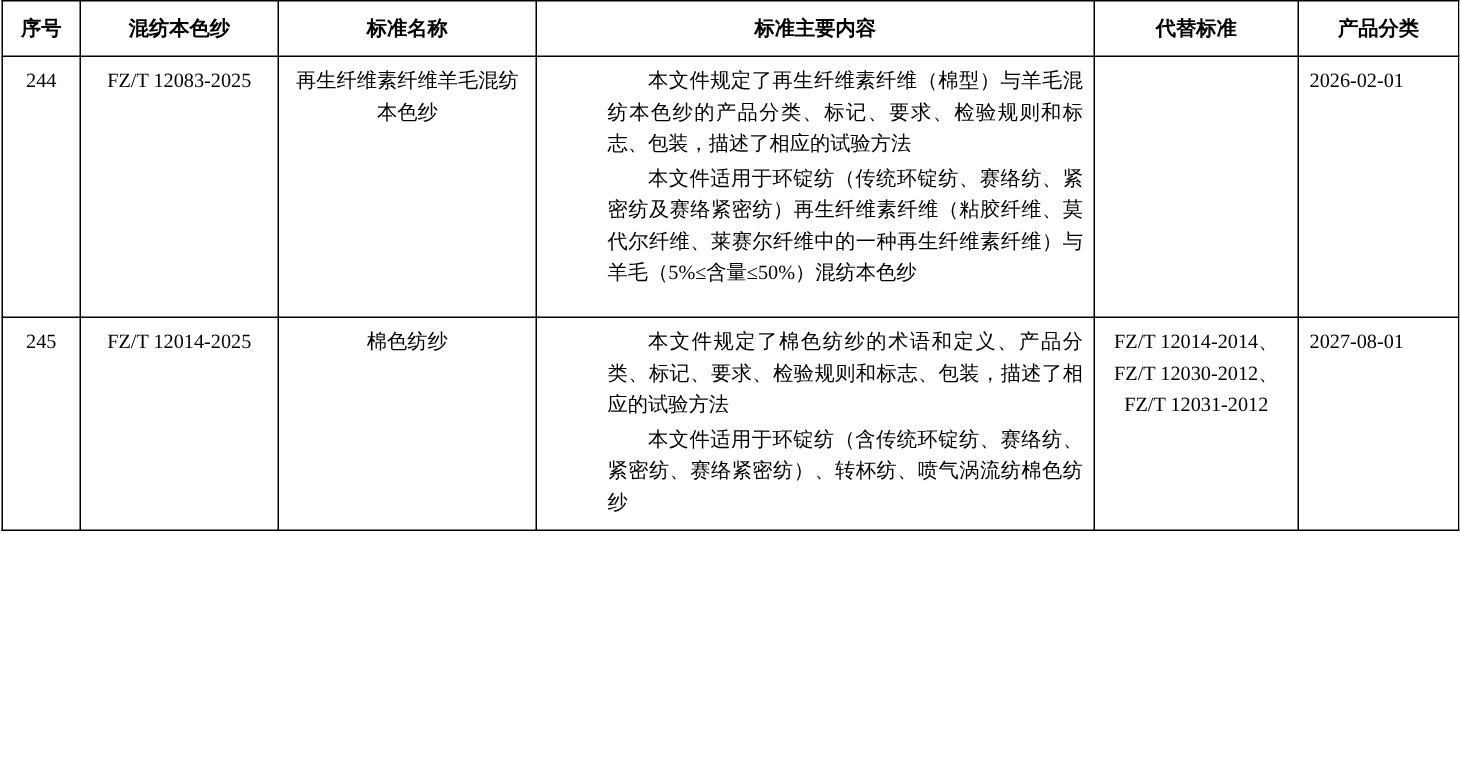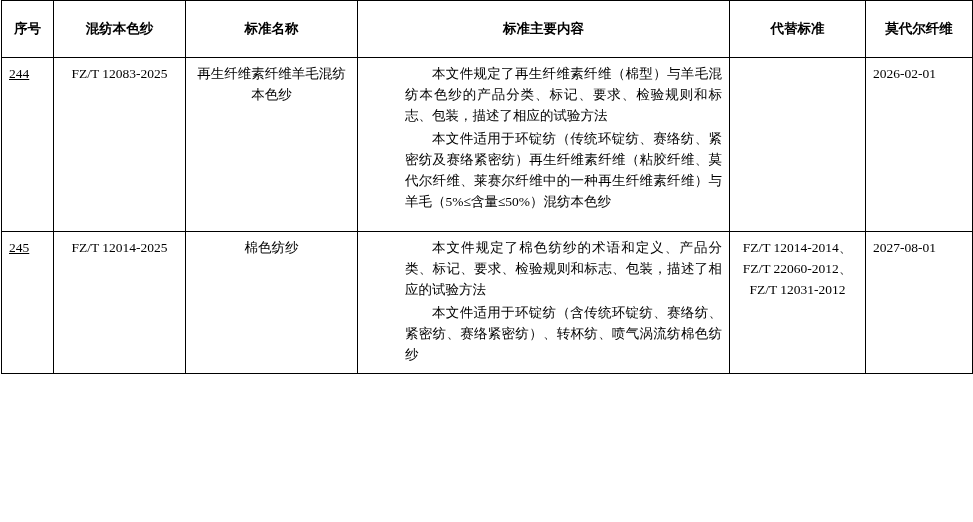--- a/index.html
+++ b/index.html
@@ -31,35 +31,35 @@
     border: 1px solid #000000;
     vertical-align: top;
     padding: 6px 7px 7px 7px;
     font-size: 13.5px;
     line-height: 1.55;
   }
   table.std-table thead th {
     text-align: center;
     vertical-align: middle;
     font-weight: bold;
-    padding: 16px 4px;
+    padding: 6px 4px;
     font-size: 13.5px;
     height: 24px;
   }
   
   col.c-seq    { width: 52px; }
   col.c-code   { width: 132px; }
   col.c-name   { width: 172px; }
   col.c-content{ width: 372px; }
   col.c-replace{ width: 136px; }
   col.c-date   { width: 107px; }
 
   td.seq {
+    text-align: center;
     white-space: nowrap;
-    text-decoration: underline;
   }
   td.code, td.replace {
     text-align: center;
   }
   td.name {
     text-align: center;
   }
   td.date {
     text-align: left;
     white-space: nowrap;
@@ -99,21 +99,21 @@
       <col class="c-replace">
       <col class="c-date">
     </colgroup>
     <thead>
       <tr>
         <th>序号</th>
         <th>混纺本色纱</th>
         <th>标准名称</th>
         <th>标准主要内容</th>
         <th>代替标准</th>
-        <th>莫代尔纤维</th>
+        <th>产品分类</th>
       </tr>
     </thead>
     <tbody>
 
       <tr class="row-244">
         <td class="seq">244</td>
         <td class="code">FZ/T 12083-2025</td>
         <td class="name">再生纤维素纤维羊毛混纺本色纱</td>
         <td class="content">
           <p class="indent">本文件规定了再生纤维素纤维（棉型）与羊毛混纺本色纱的产品分类、标记、要求、检验规则和标志、包装，描述了相应的试验方法</p>
@@ -126,21 +126,21 @@
       <tr class="row-245">
         <td class="seq">245</td>
         <td class="code">FZ/T 12014-2025</td>
         <td class="name">棉色纺纱</td>
         <td class="content">
           <p class="indent">本文件规定了棉色纺纱的术语和定义、产品分类、标记、要求、检验规则和标志、包装，描述了相应的试验方法</p>
           <p class="indent">本文件适用于环锭纺（含传统环锭纺、赛络纺、紧密纺、赛络紧密纺）、转杯纺、喷气涡流纺棉色纺纱</p>
         </td>
         <td class="replace">
           <span class="rline">FZ/T 12014-2014、</span>
-          <span class="rline">FZ/T 22060-2012、</span>
+          <span class="rline">FZ/T 12030-2012、</span>
           <span class="rline">FZ/T 12031-2012</span>
         </td>
         <td class="date">2027-08-01</td>
       </tr>
 
 
     </tbody>
   </table>
 </div>
 

